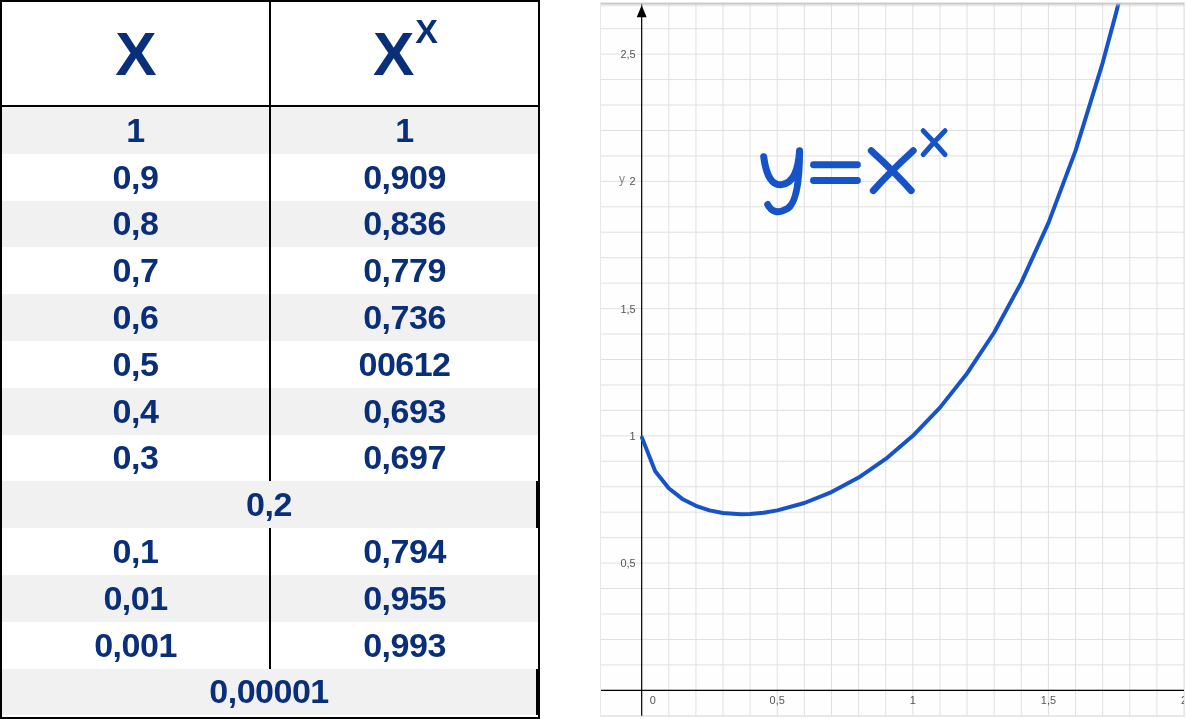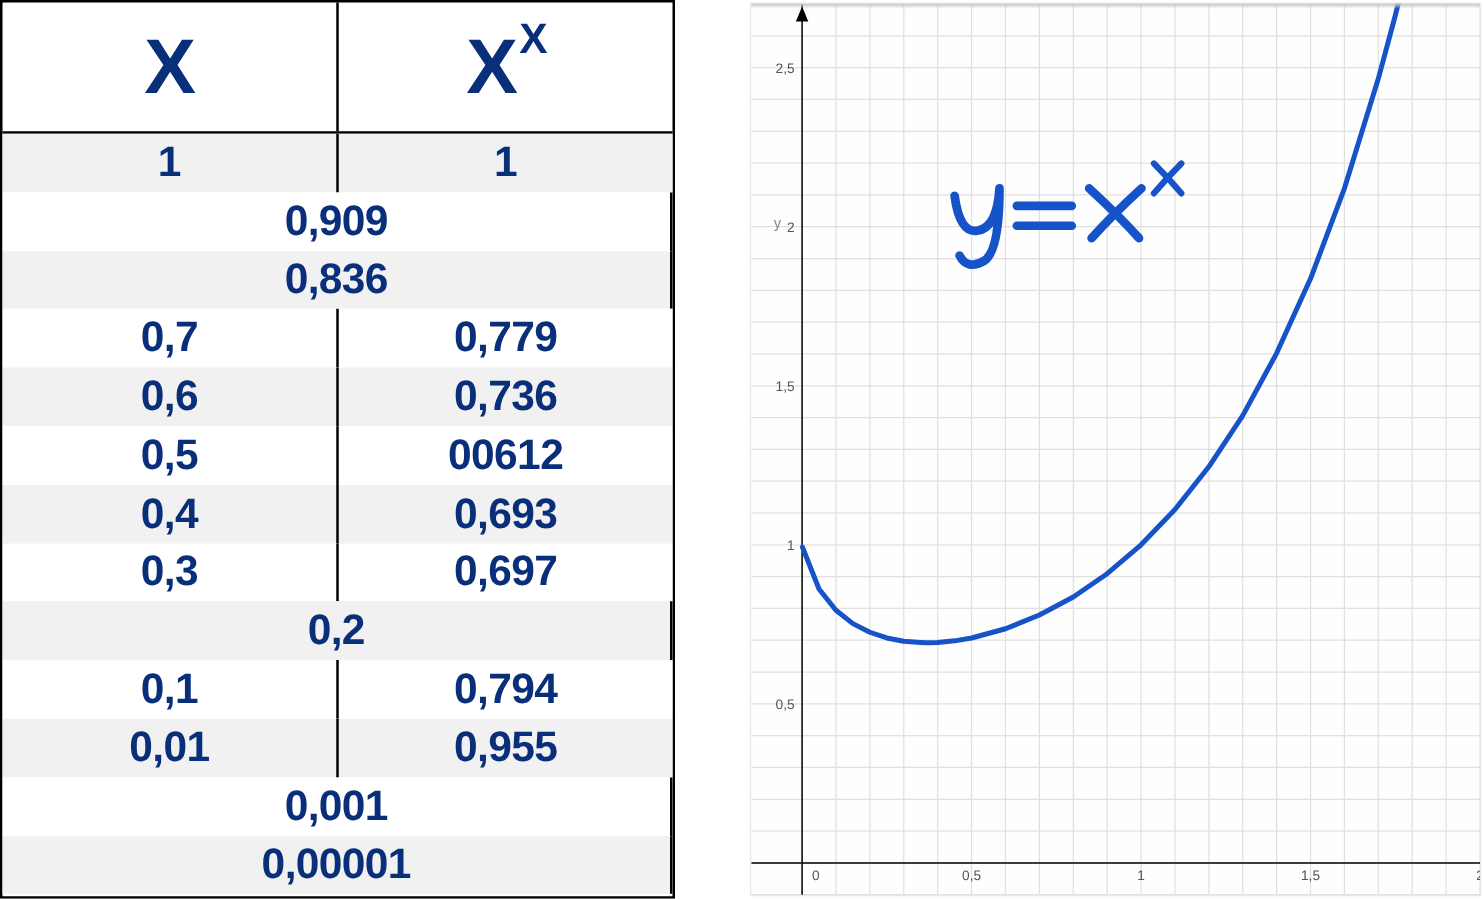--- a/index.html
+++ b/index.html
@@ -112,23 +112,25 @@
         <span class="base">X</span>
           <span class="sup">X</span>
       </div>
     </div>
     <div class="tbody" id="tbody">
         <div class="tr">
           <div class="td">1</div>
           <div class="td">1</div>
         </div>
         <div class="tr">
+          <div class="td">0,9</div>
           <div class="td">0,909</div>
         </div>
         <div class="tr">
+          <div class="td">0,8</div>
           <div class="td">0,836</div>
         </div>
         <div class="tr">
           <div class="td">0,7</div>
           <div class="td">0,779</div>
         </div>
         <div class="tr">
           <div class="td">0,6</div>
           <div class="td">0,736</div>
         </div>
@@ -150,20 +152,21 @@
         <div class="tr">
           <div class="td">0,1</div>
           <div class="td">0,794</div>
         </div>
         <div class="tr">
           <div class="td">0,01</div>
           <div class="td">0,955</div>
         </div>
         <div class="tr">
           <div class="td">0,001</div>
+          <div class="td">0,993</div>
         </div>
         <div class="tr">
           <div class="td">0,00001</div>
         </div>
       </div>
   </div>
 </div>
 
 <div class="gap"></div>
 

